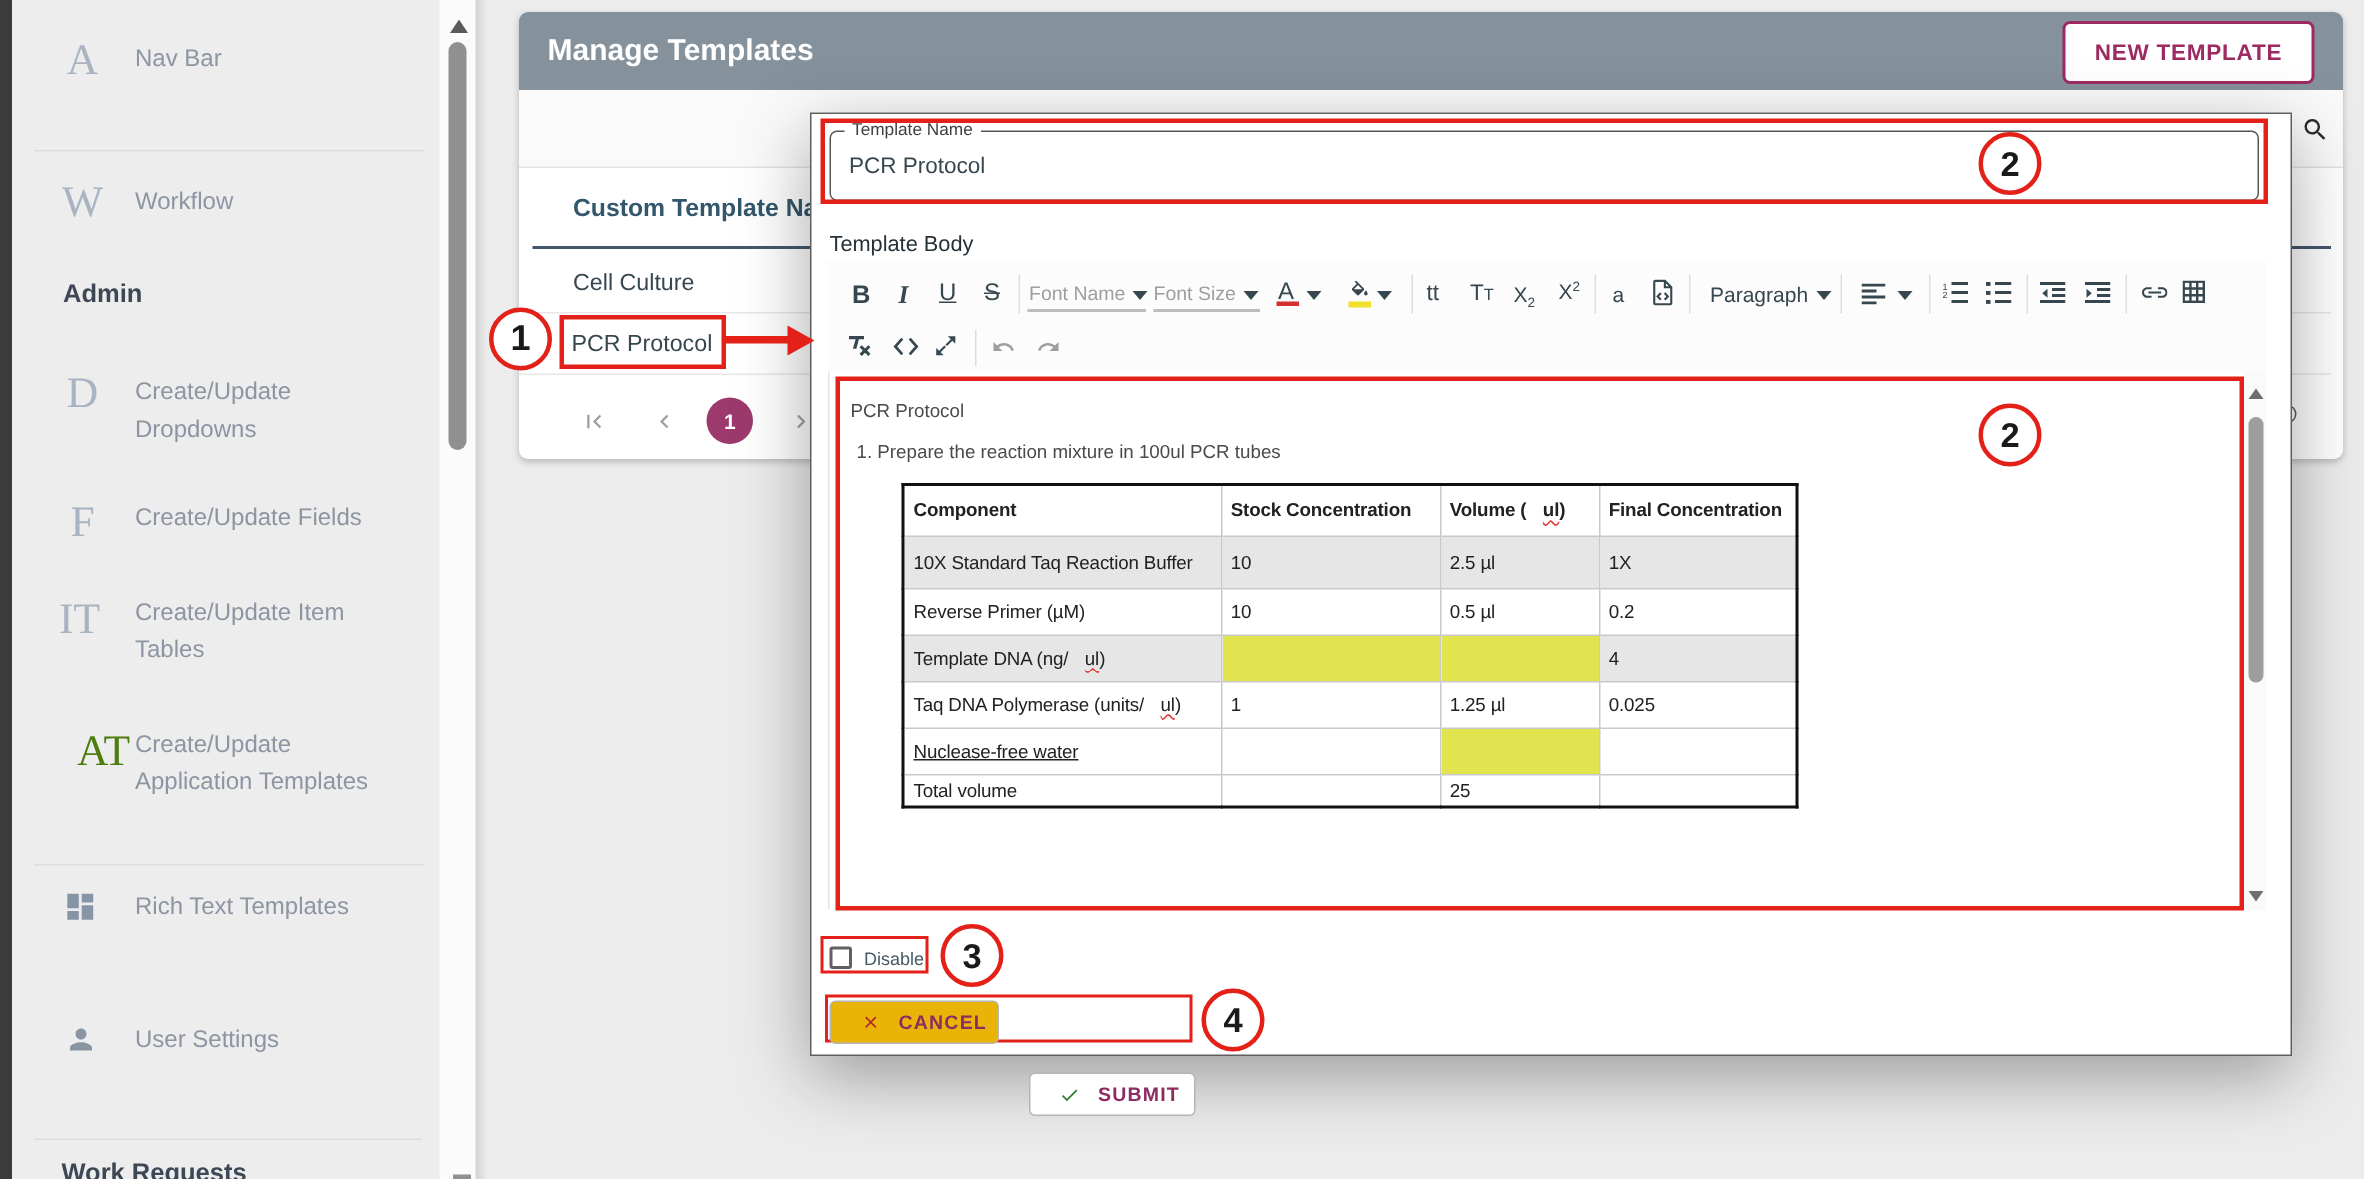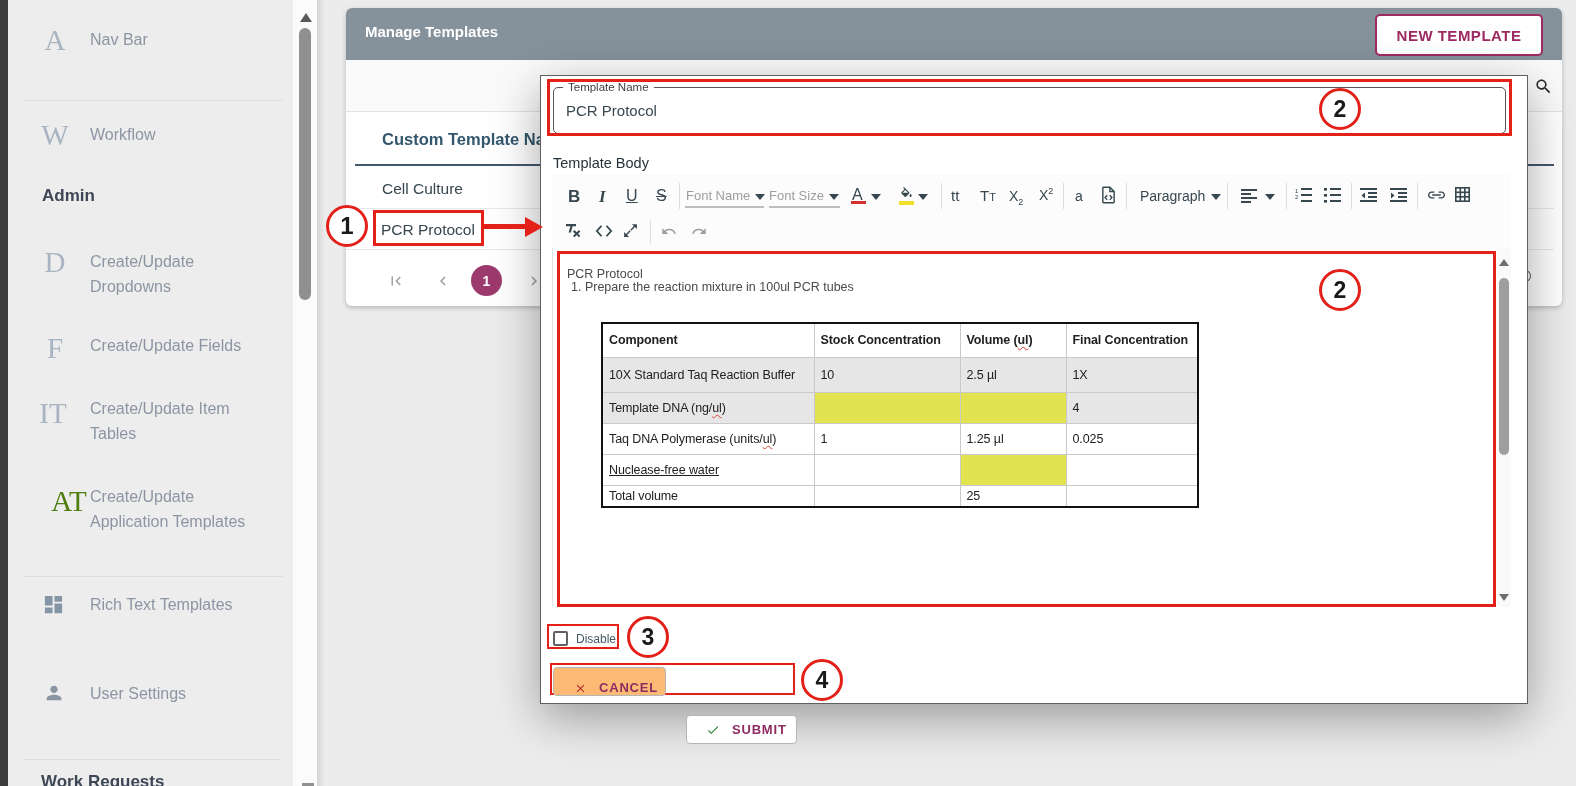--- a/index.html
+++ b/index.html
@@ -49,21 +49,21 @@
   <svg width="22" height="22" viewBox="0 0 24 24" fill="#8a95a3">
       <path d="M12 12c2.21 0 4-1.79 4-4s-1.79-4-4-4-4 1.79-4 4 1.79 4 4 4zm0 2c-2.67 0-8 1.34-8 4v2h16v-2c0-2.66-5.33-4-8-4z"></path>
     </svg>
 </div>
 <div class="abs" style="left:90px;top:685px;font-size:16px;color:#8d95a3;">User Settings</div>
 <div class="abs" style="left:23px;top:759px;width:258px;height:1px;background:#dcdcdc;"></div>
 <div class="abs" style="left:41px;top:772px;font-size:17px;font-weight:bold;color:#3e4755;">Work Requests</div>
 
 <div class="abs" style="left:346px;top:8px;width:1216px;height:298px;background:#fff;border-radius:6px;box-shadow:0 2px 5px rgba(0,0,0,0.22);"></div>
 <div class="abs" style="left:346px;top:8px;width:1216px;height:52px;background:#85919b;border-radius:6px 6px 0 0;"></div>
-<div class="abs" style="left:365px;top:23px;font-size:15px;font-weight:bold;color:#fff;">Manage Templates</div>
+<div class="abs" style="left:365px;top:23px;font-size:20px;font-weight:bold;color:#fff;">Manage Templates</div>
 <div class="abs" style="left:1375px;top:14px;width:164px;height:38px;background:#fff;border:2px solid #9d2a61;border-radius:5px;display:flex;align-items:center;justify-content:center;font-size:15px;font-weight:bold;color:#9d2a61;letter-spacing:0.5px;">NEW TEMPLATE</div>
 
 <div class="abs" style="left:346px;top:60px;width:1216px;height:51px;background:#fafafa;border-bottom:1px solid #e3e3e3;"></div>
 <div class="abs" style="left:1534px;top:77px;">
   <svg width="19" height="19" viewBox="0 0 24 24" fill="#2b2b2b">
       <path d="M15.5 14h-.79l-.28-.27C15.41 12.59 16 11.11 16 9.5 16 5.91 13.09 3 9.5 3S3 5.91 3 9.5 5.91 16 9.5 16c1.61 0 3.09-.59 4.23-1.57l.27.28v.79l5 4.99L20.49 19l-4.99-5zm-6 0C7.01 14 5 11.99 5 9.5S7.01 5 9.5 5 14 7.01 14 9.5 11.99 14 9.5 14z"></path>
     </svg>
 </div>
 
 <div class="abs" style="left:382px;top:130px;font-size:16.5px;font-weight:bold;color:#33576d;white-space:nowrap;">Custom Template Name</div>
@@ -239,29 +239,29 @@
 <div class="tb" style="left:691px;top:226px;">
  <svg width="16" height="12" viewBox="0 0 24 18" fill="#9e9e9e">
       <path d="M11.5 4c2.65 0 5.05.99 6.9 2.6L22 3v9h-9l3.62-3.62C15.23 7.22 13.46 6.5 11.5 6.5c-3.54 0-6.55 2.31-7.6 5.5l-2.37-.78C2.92 7.03 6.85 4 11.5 4z"></path>
     </svg>
 </div>
 
 <div class="abs" style="left:552px;top:248px;width:1px;height:358px;background:#e3e3e3;z-index:11;"></div>
 <div class="abs red" style="left:557px;top:251px;width:933px;height:350px;z-index:12;"></div>
 <div class="circ" style="left:1319px;top:269px;">2</div>
 <div class="abs" style="left:567px;top:267px;font-size:12.5px;color:#4a4a4a;z-index:13;">PCR Protocol</div>
-<div class="abs" style="left:571px;top:280px;font-size:12.5px;color:#4a4a4a;z-index:13;">1. Prepare the reaction mixture in 100ul PCR tubes</div>
+<div class="abs" style="left:571px;top:294px;font-size:12.5px;color:#4a4a4a;z-index:13;">1. Prepare the reaction mixture in 100ul PCR tubes</div>
 
 <style>
  table.pcr{position:absolute;left:601px;top:322px;border-collapse:collapse;z-index:13;
    font-size:12.5px;color:#212121;table-layout:fixed;letter-spacing:-0.1px;}
  table.pcr td{border:1px solid #c9c9c9;padding:0 0 0 6px;vertical-align:middle;overflow:hidden;white-space:nowrap;}
  table.pcr tr.g td{background:#e6e6e6;}
  table.pcr td.y{background:#e2e44f !important;}
- .sq{text-decoration:underline;text-decoration-style:wavy;text-decoration-color:#e03c31;text-decoration-thickness:1px;text-underline-offset:2px;}
+ .sq{text-decoration:underline;text-decoration-style:wavy;text-decoration-color:#e03c31;text-decoration-thickness:1px;text-underline-offset:2px;margin-left:11px;}
 </style>
 <table class="pcr" style="border:2px solid #111;">
  <colgroup>
       <col style="width:212px;">
       <col style="width:146px;">
       <col style="width:106px;">
       <col style="width:132px;">
     </colgroup>
  <tbody>
       <tr style="height:34px;font-weight:bold;">
@@ -269,20 +269,26 @@
         <td>Stock Concentration</td>
         <td>Volume (<span class="sq">ul</span>)</td>
         <td>Final Concentration</td>
       </tr>
  <tr class="g" style="height:35px;">
         <td>10X Standard Taq Reaction Buffer</td>
         <td>10</td>
         <td>2.5 µl</td>
         <td>1X</td>
       </tr>
+ <tr style="height:31px;">
+        <td>Reverse Primer (µM)</td>
+        <td>10</td>
+        <td>0.5 µl</td>
+        <td>0.2</td>
+      </tr>
  <tr class="g" style="height:31px;">
         <td>Template DNA (ng/<span class="sq">ul</span>)</td>
         <td class="y"></td>
         <td class="y"></td>
         <td>4</td>
       </tr>
  <tr style="height:31px;">
         <td>Taq DNA Polymerase (units/<span class="sq">ul</span>)</td>
         <td>1</td>
         <td>1.25 µl</td>
@@ -307,21 +313,21 @@
 <div class="abs" style="left:1499px;top:259px;width:0;height:0;border-left:5px solid transparent;border-right:5px solid transparent;border-bottom:7px solid #6e6e6e;z-index:12;"></div>
 <div class="abs" style="left:1499px;top:594px;width:0;height:0;border-left:5px solid transparent;border-right:5px solid transparent;border-top:7px solid #6e6e6e;z-index:12;"></div>
 <div class="abs" style="left:1499px;top:278px;width:10px;height:177px;background:#9e9e9e;border-radius:5px;z-index:12;"></div>
 
 <div class="abs red" style="left:547px;top:624px;width:68px;height:21px;border-width:2.5px;z-index:12;"></div>
 <div class="abs" style="left:553px;top:631px;width:11px;height:11px;border:2px solid #616161;border-radius:2px;z-index:13;background:#fff;"></div>
 <div class="abs" style="left:576px;top:632px;font-size:12px;color:#455a64;z-index:13;">Disable</div>
 <div class="circ" style="left:627px;top:616px;">3</div>
 
 <div class="abs red" style="left:550px;top:663px;width:241px;height:28px;border-width:2.5px;z-index:12;"></div>
-<div class="abs" style="left:553px;top:667px;width:111px;height:27px;background:#fdba74;border:1px solid #b5b5b5;border-radius:4px;z-index:13;display:flex;align-items:flex-end;">
+<div class="abs" style="left:553px;top:667px;width:111px;height:27px;background:#eab308;border:1px solid #b5b5b5;border-radius:4px;z-index:13;display:flex;align-items:center;">
   <svg style="margin-left:20px;" width="13" height="13" viewBox="0 0 24 24">
       <path d="M19 6.41L17.59 5 12 10.59 6.41 5 5 6.41 10.59 12 5 17.59 6.41 19 12 13.41 17.59 19 19 17.59 13.41 12z" fill="#b3272d"></path>
     </svg>
   <span style="margin-left:12px;font-size:13px;font-weight:bold;color:#8e2c62;letter-spacing:0.8px;">CANCEL</span>
 </div>
 <div class="abs" style="left:686px;top:667px;width:109px;height:27px;background:#fff;border:1px solid #b5b5b5;border-radius:4px;z-index:13;display:flex;align-items:center;margin-top:48px;">
   <svg style="margin-left:19px;" width="14" height="14" viewBox="0 0 24 24">
       <path d="M9 16.17L4.83 12l-1.42 1.41L9 19 21 7l-1.41-1.41z" fill="#2e7d32"></path>
     </svg>
   <span style="margin-left:12px;font-size:13px;font-weight:bold;color:#8e2c62;letter-spacing:0.8px;">SUBMIT</span>

